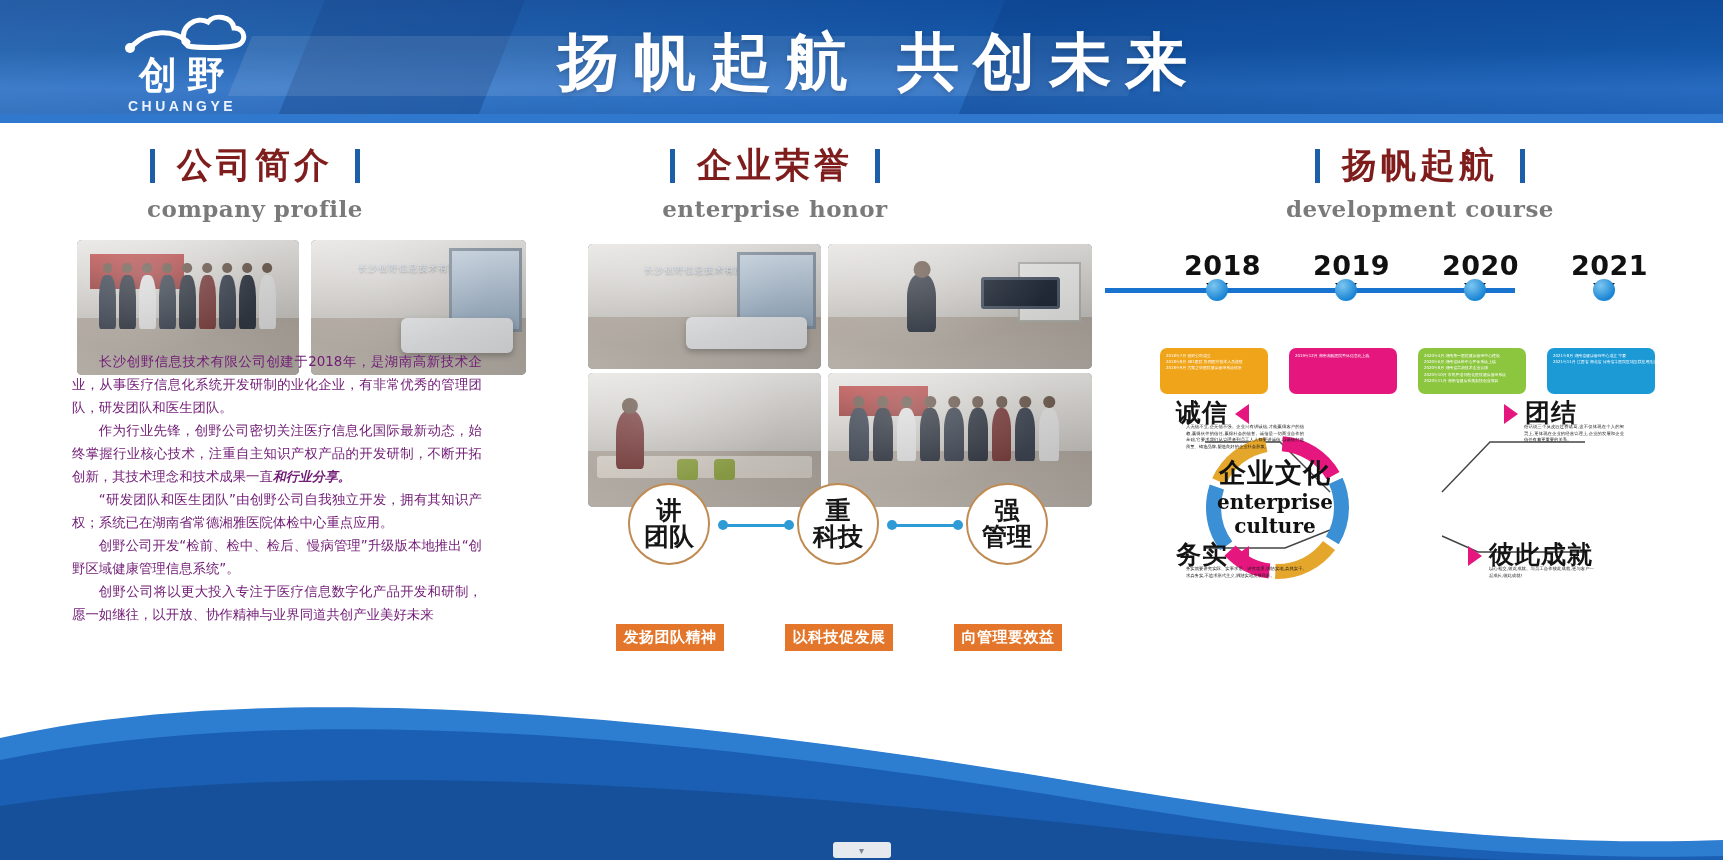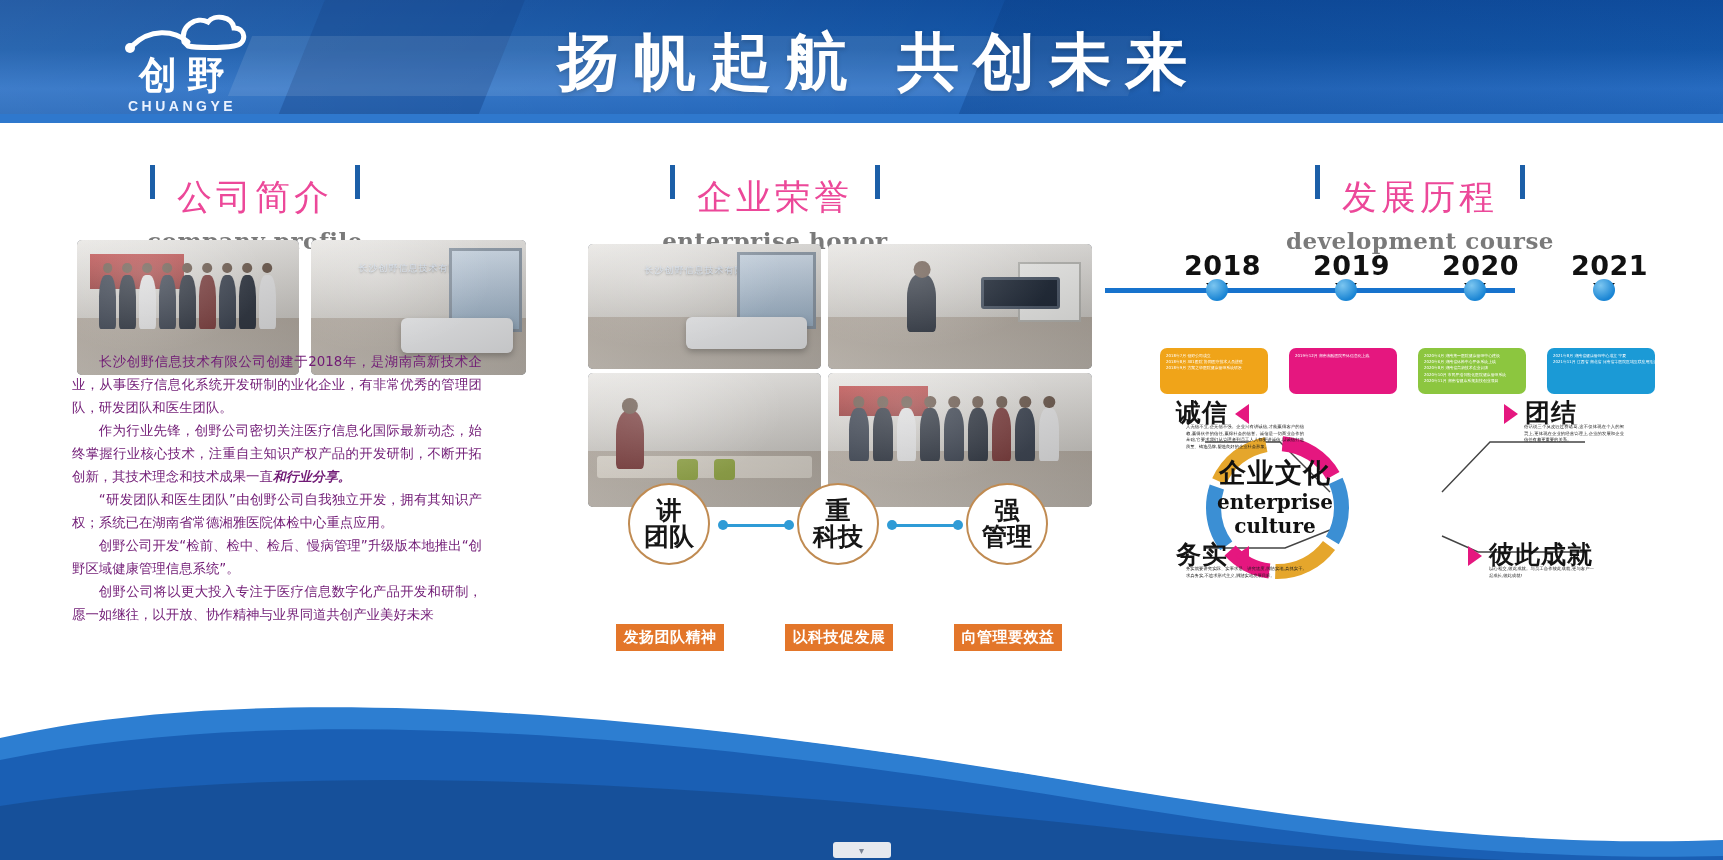--- a/index.html
+++ b/index.html
@@ -65,21 +65,21 @@
     text-shadow: 0 2px 5px rgba(0,0,0,0.18);
     padding-left: 22px;
   }
 
   
   .sec-head { position: absolute; text-align: center; }
   .sec-head .row { display: flex; align-items: center; justify-content: center; gap: 22px; }
   .sec-bar { width: 5px; height: 34px; background: #1c5fa8; display: inline-block; }
   .sec-cn {
     font-family: "DejaVu Serif", "Liberation Serif", serif;
-    font-size: 35px; font-weight: 400; color: #ec4899; letter-spacing: 4px; margin-top: 32px;
+    font-size: 35px; font-weight: 700; color: #7f1d1d; letter-spacing: 4px;
   }
   .sec-en {
     margin-top: 6px;
     font-family: "DejaVu Serif", "Liberation Serif", serif;
     font-size: 23px; font-weight: 700; color: #7a7a7a; letter-spacing: 0.5px;
   }
 
   
   .ph { position: absolute; border-radius: 5px; overflow: hidden; background: #56606e; }
   .ph::after {
@@ -283,21 +283,21 @@
       <span class="sec-bar"></span>
       <span class="sec-cn">企业荣誉</span>
       <span class="sec-bar"></span>
     </div>
     <div class="sec-en">enterprise honor</div>
   </div>
 
   <div class="sec-head" style="left:1255px; top:142px; width:330px;">
     <div class="row">
       <span class="sec-bar"></span>
-      <span class="sec-cn">发展历程</span>
+      <span class="sec-cn">扬帆起航</span>
       <span class="sec-bar"></span>
     </div>
     <div class="sec-en">development course</div>
   </div>
 
   <div class="ph" style="left:77px; top:240px; width:222px; height:135px;">
     <div class="wall"></div>
       <div class="floor"></div>
     <div class="banner-red"></div>
     <div class="person l" style="left:10%;">

